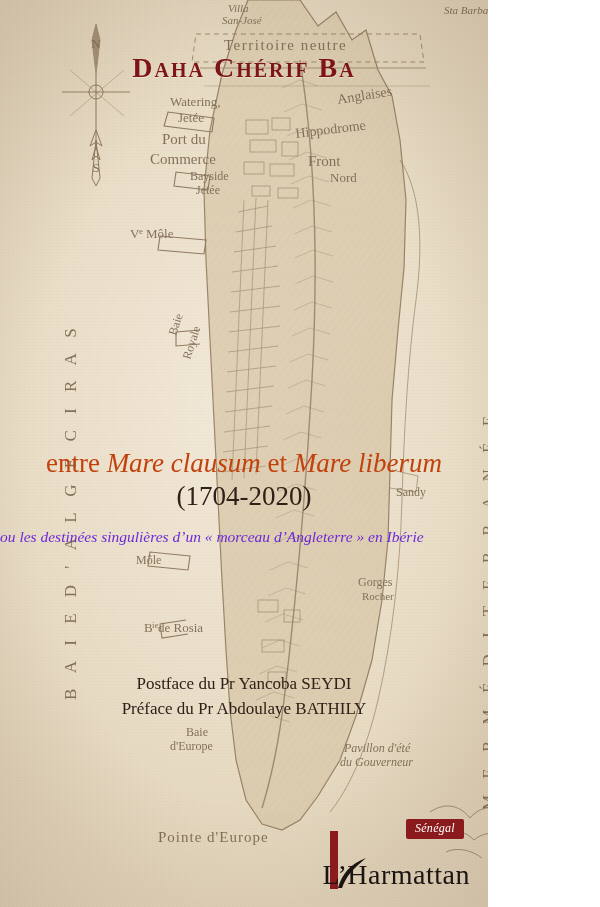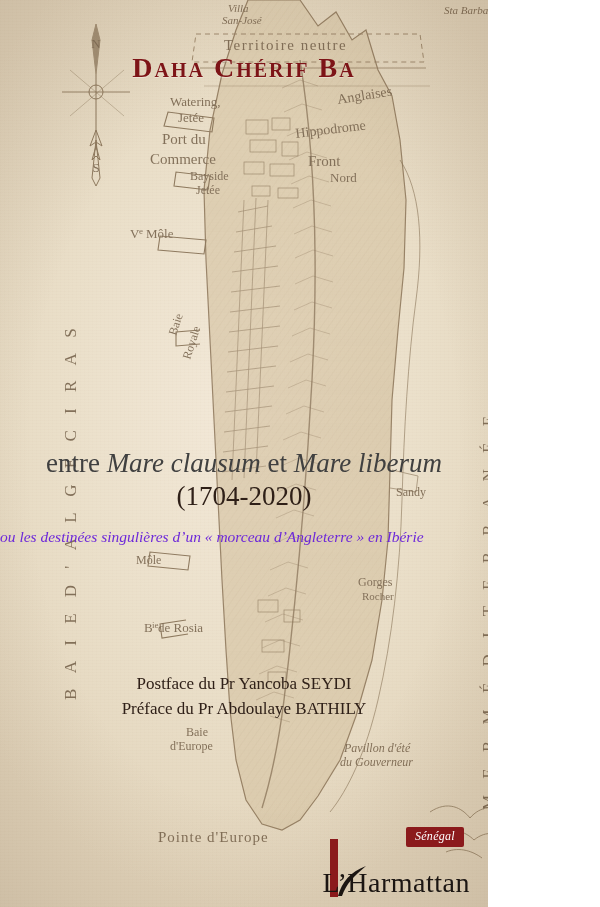--- a/index.html
+++ b/index.html
@@ -83,21 +83,21 @@
   }
   .title .l2 { display: block; }
 
   .subtitle1 {
     position: absolute;
     top: 448px;
     left: 0;
     width: 100%;
     text-align: center;
     font-size: 27px;
-    color: #404040;
+    color: #c2410c;
   }
   .subtitle1 em { font-style: italic; }
   .subtitle2 {
     position: absolute;
     top: 481px;
     left: 0;
     width: 100%;
     text-align: center;
     font-size: 27px;
     color: #2f2018;
@@ -121,21 +121,21 @@
     font-size: 17px;
     color: #2f2018;
     line-height: 1.45;
   }
   .credits div { display: block; }
 
   
   .logo {
     position: absolute;
     right: 18px;
-    bottom: 8px;
+    bottom: 16px;
     width: 140px;
     height: 72px;
   }
   .logo-badge {
     position: absolute;
     top: 0;
     right: 6px;
     background: #8b1a1c;
     color: #fff;
     font-family: "Liberation Serif", serif;

